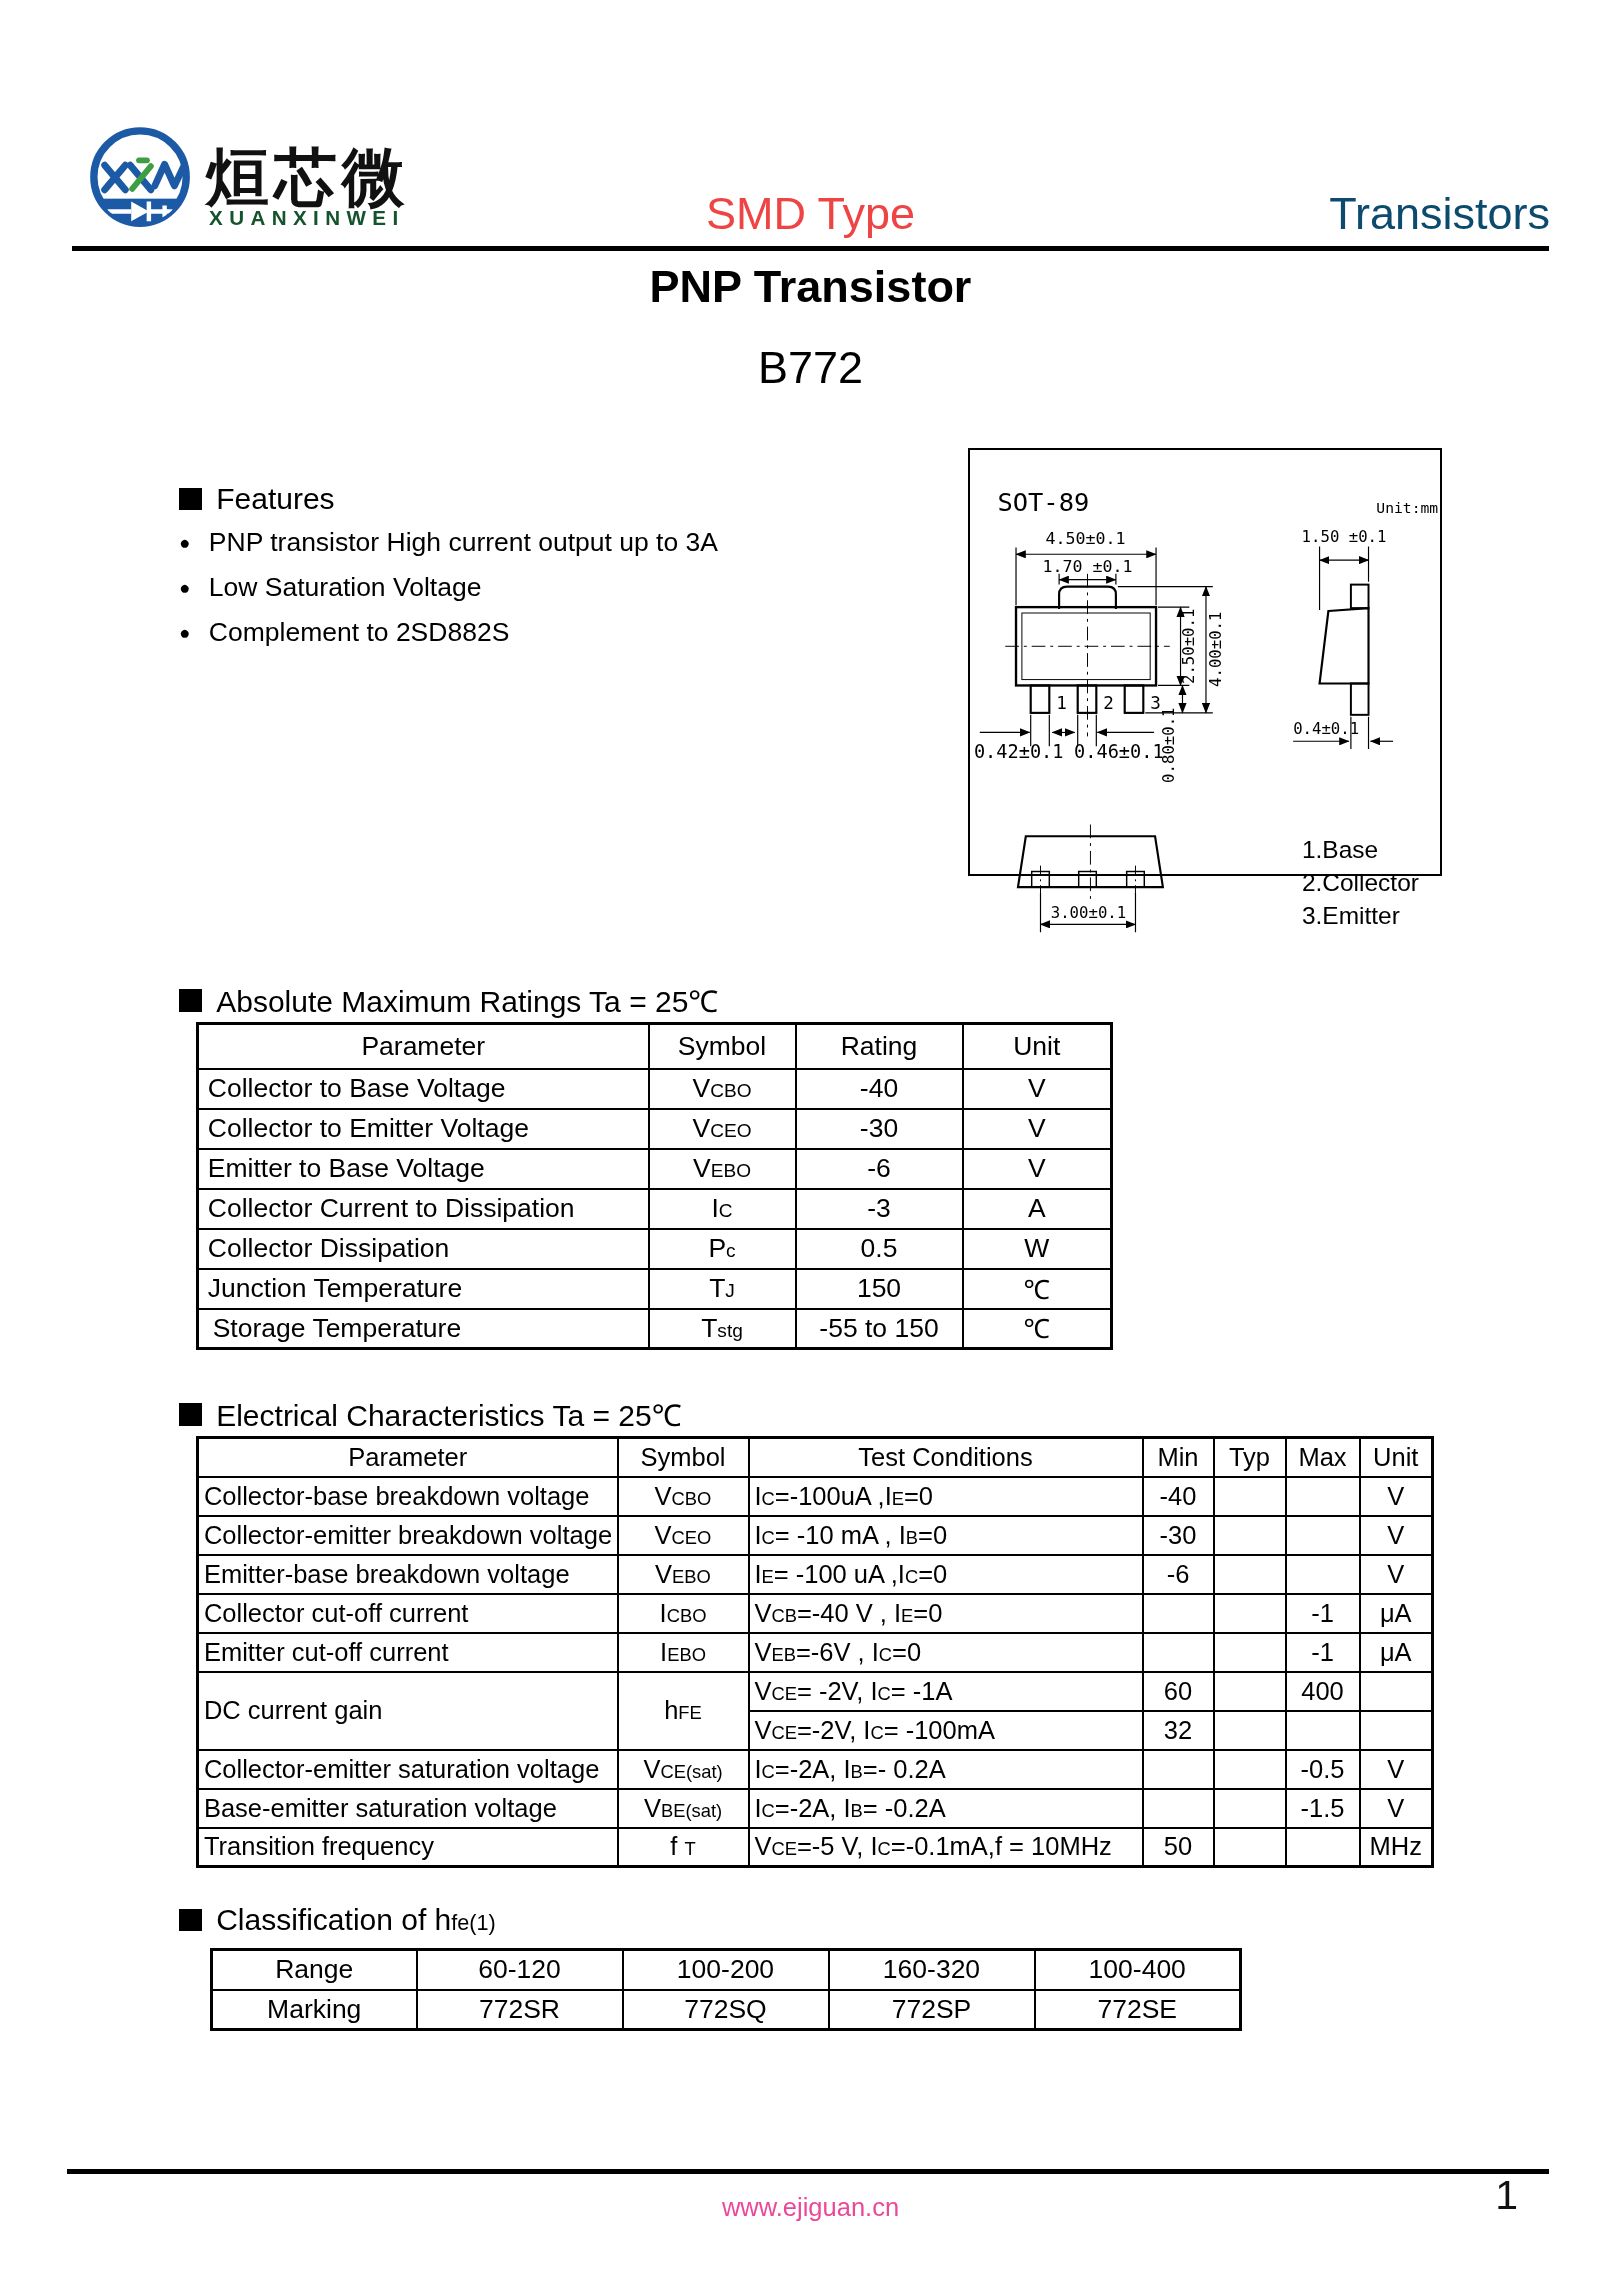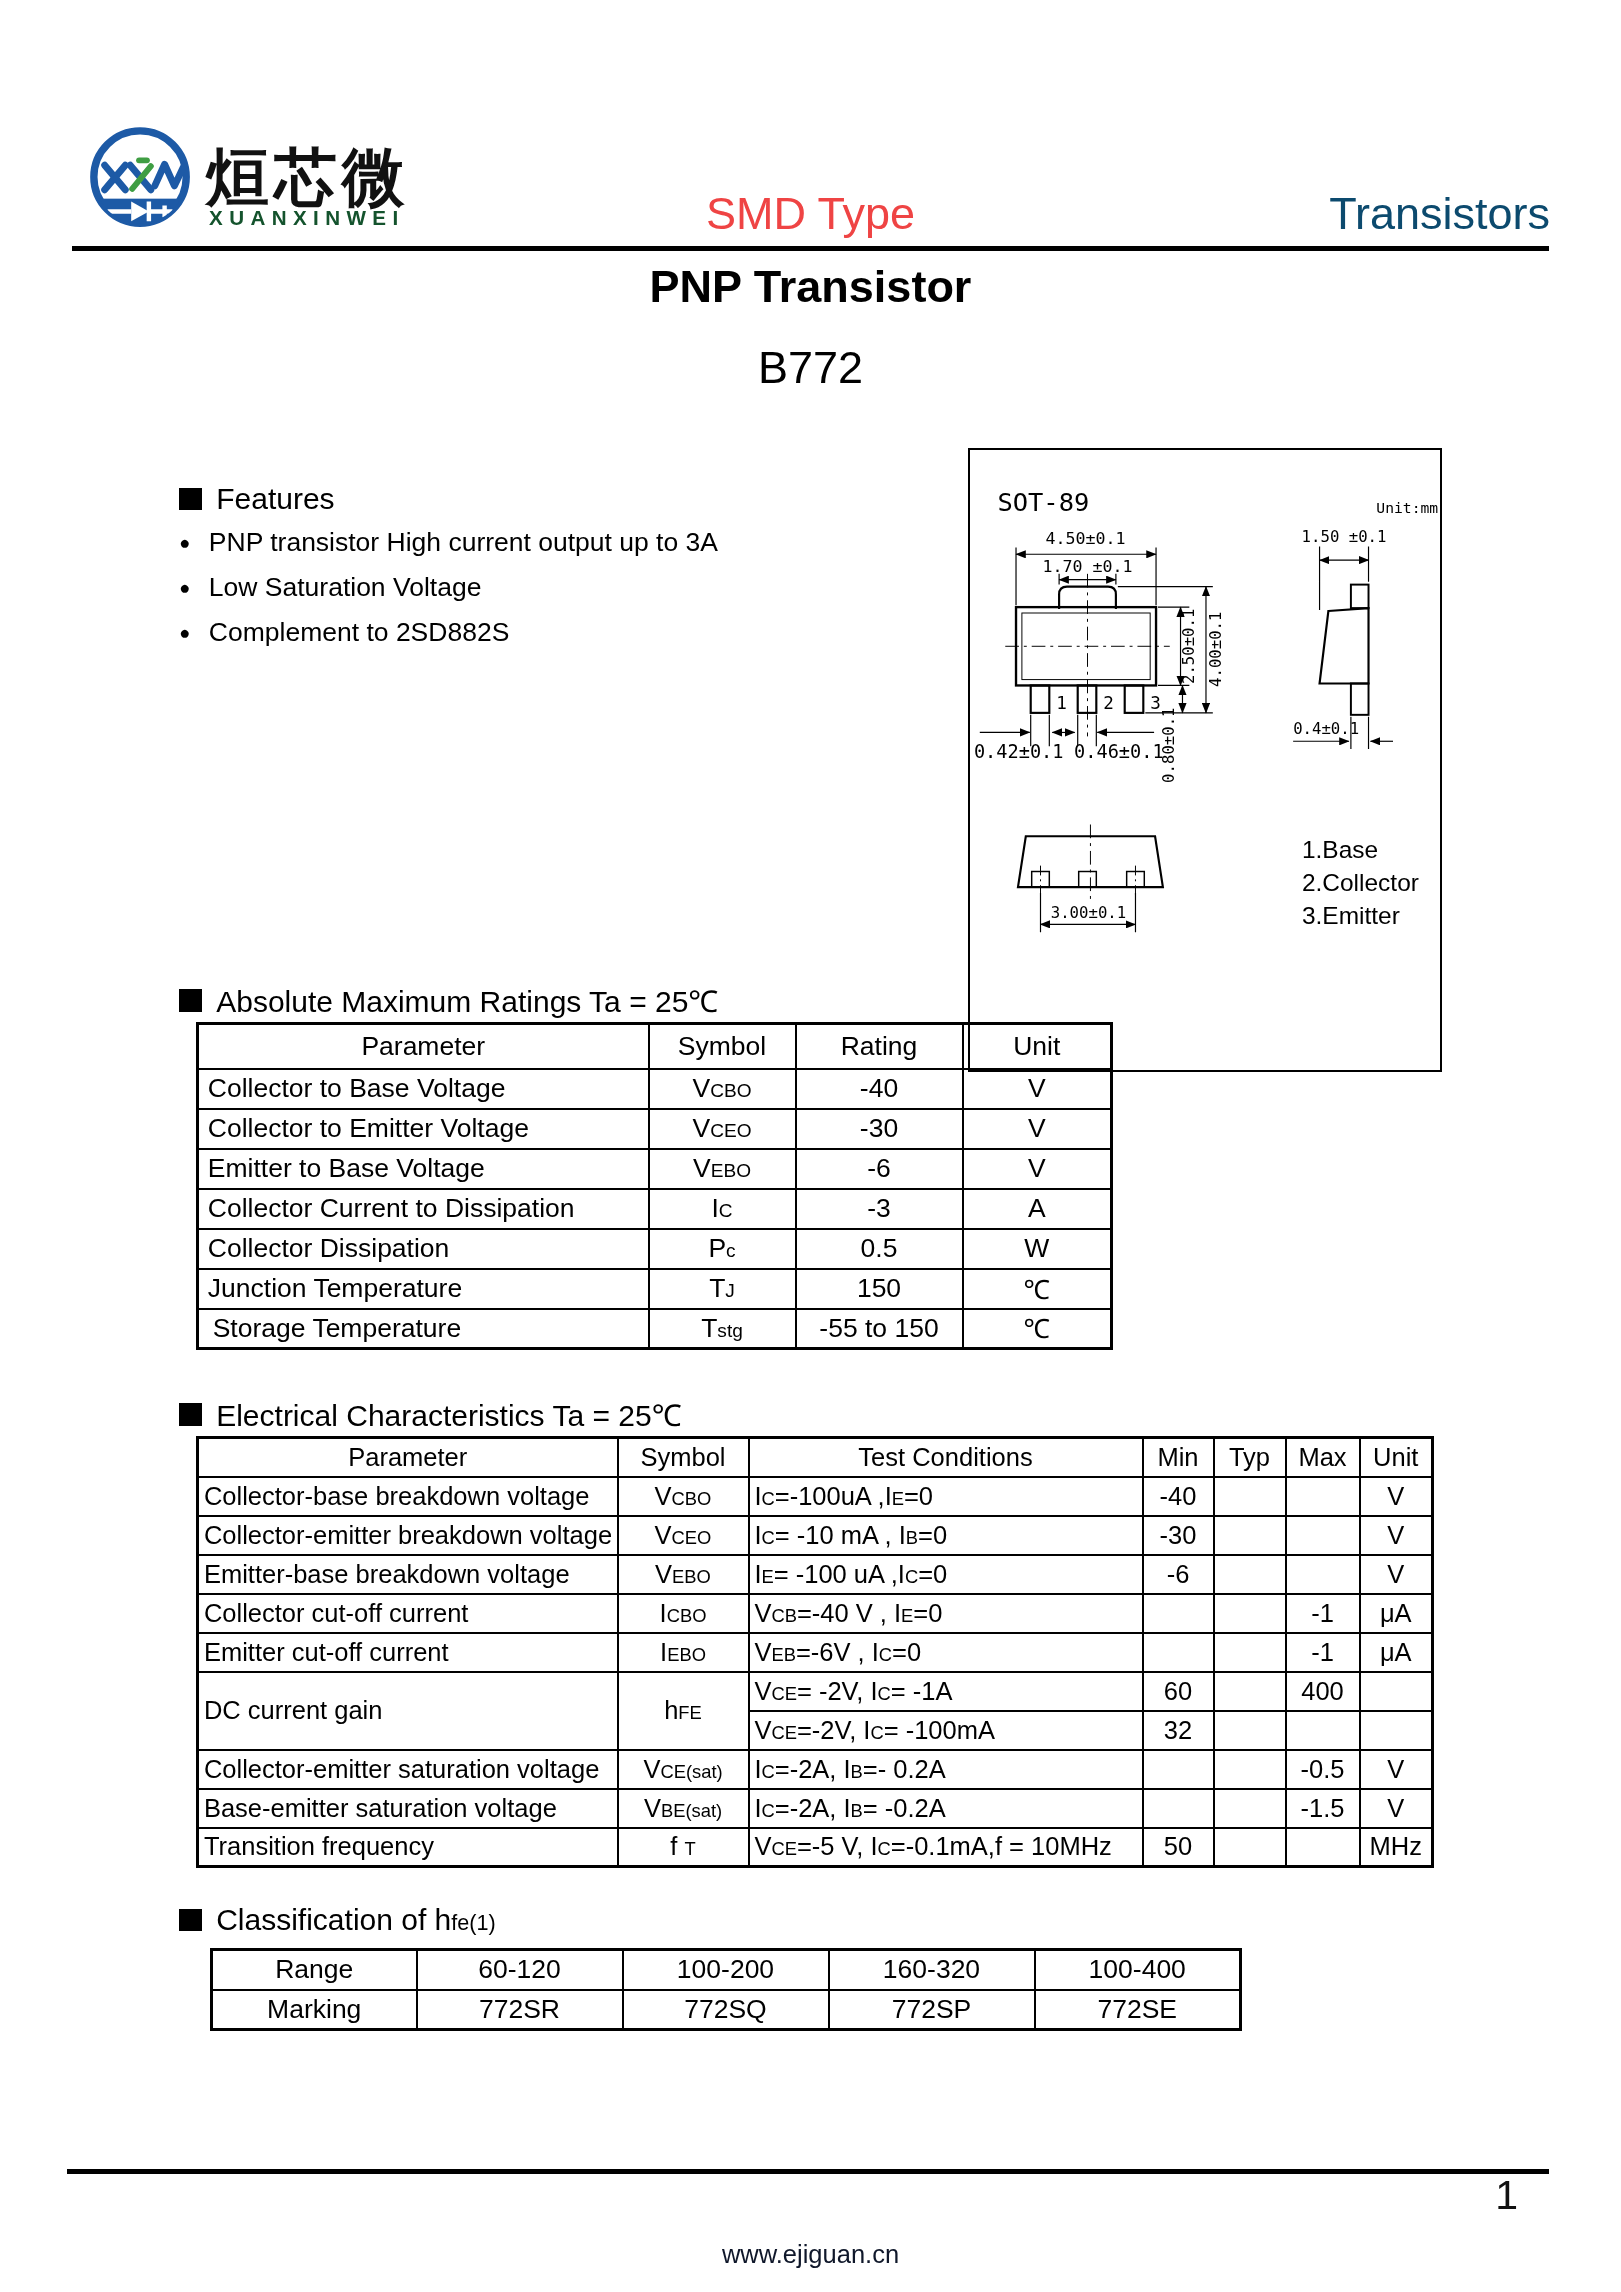--- a/index.html
+++ b/index.html
@@ -20,33 +20,33 @@
 
   
   .sec{position:absolute;display:flex;align-items:center;font-size:30px;color:#000;}
   .sq{width:22.5px;height:22.5px;background:#000;margin-right:14.7px;flex:0 0 auto;}
 
   
   .feat-item{position:absolute;left:179px;display:flex;align-items:center;font-size:26.5px;}
   .bullet{font-size:18.6px;margin-right:18.6px;}
 
   
-  .pkg-box{position:absolute;left:968px;top:448px;width:474px;height:624px;border:2px solid #000;box-sizing:border-box;}
+  .pkg-box{position:absolute;left:968px;top:448px;width:474px;height:428px;border:2px solid #000;box-sizing:border-box;}
 
   
   table{border-collapse:collapse;table-layout:fixed;border:3.9px solid #000;}
   td{border:2px solid #000;border-top-width:2.9px;border-bottom-width:2.9px;padding:0 5.9px;
      font-size:26.5px;text-align:center;overflow:hidden;white-space:nowrap;}
   .elec-t td{font-size:25.5px;padding:0 4.9px;}
   .pl{text-align:left;padding-left:8.8px;}
   .s{font-size:0.72em;}
   .r46{height:45px;} .r41{height:40px;} .r40{height:39px;}
 
   
-  .footer-url{position:absolute;left:0;right:0;top:2193px;text-align:center;font-size:25.5px;color:#0f172a;margin-top:47px;}
+  .footer-url{position:absolute;left:0;right:0;top:2193px;text-align:center;font-size:25.5px;color:#ec4899;}
   .page-num{position:absolute;right:103px;top:2172px;font-size:41px;color:#111;}
 
   
   .mono-t{font-family:"DejaVu Sans Mono",monospace;fill:#000;}
   .sans-t{font-family:"Liberation Sans",sans-serif;fill:#000;}
 </style>
 </head>
 <body>
 
 <div class="page">

